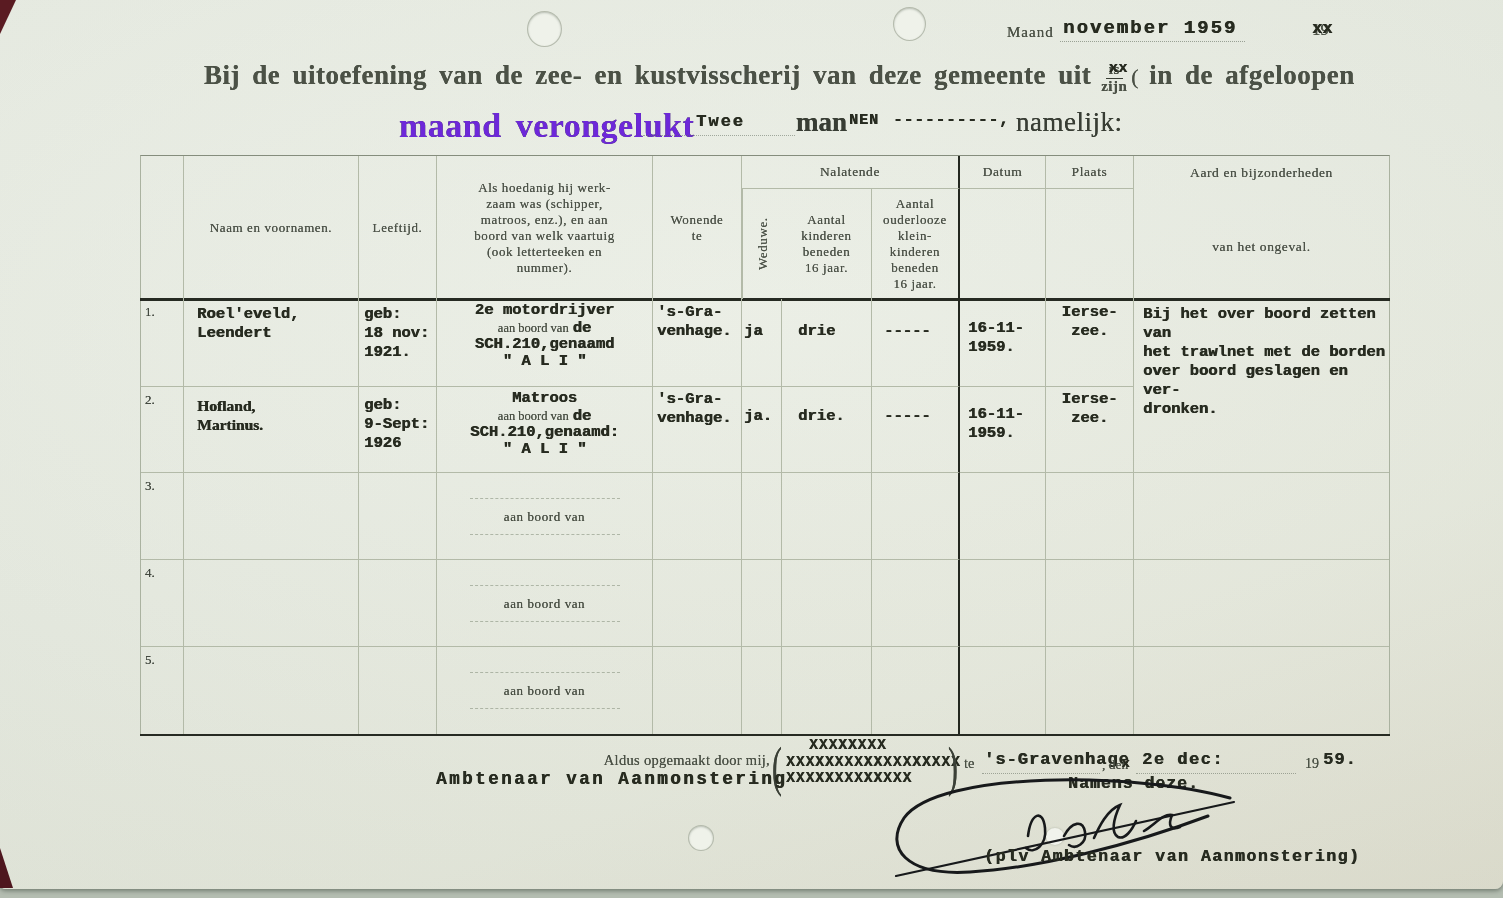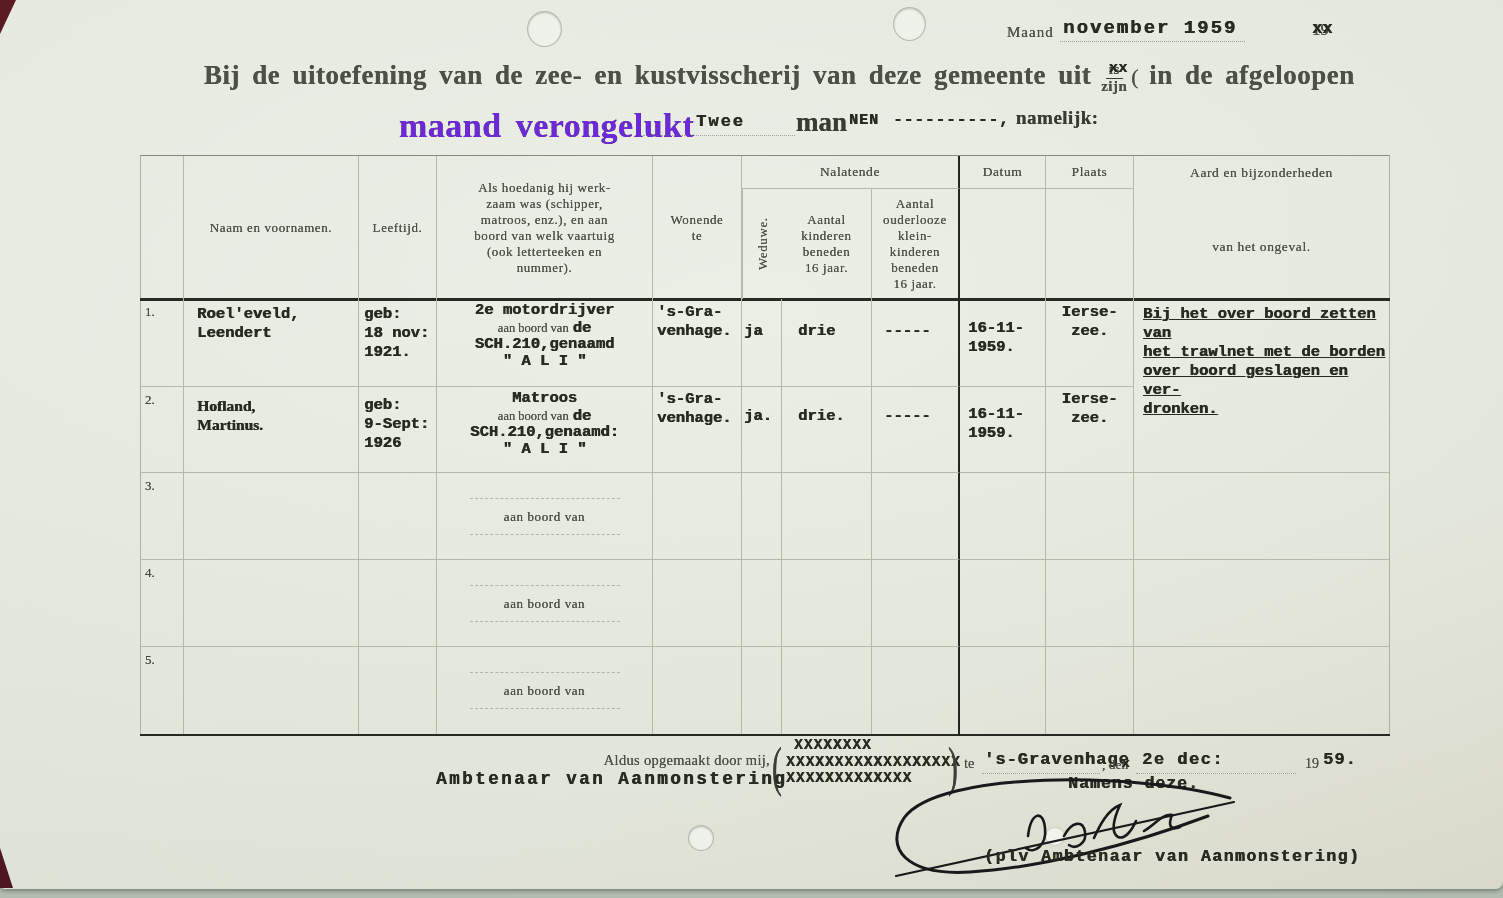--- a/index.html
+++ b/index.html
@@ -32,21 +32,21 @@
     letter-spacing:.5px;word-spacing:5px;text-shadow:0 0 .5px #383d34;display:flex;align-items:flex-start;gap:10px;white-space:nowrap;}
   .frac{display:inline-flex;flex-direction:column;align-items:center;font-size:15px;font-weight:bold;line-height:15px;margin-top:2px;}
   .frac .ftop{padding:0 3px 1px 3px;border-bottom:1.5px solid #383d34;}
   .frac-brace{font-size:22px;font-weight:normal;margin-left:-6px;margin-top:4px;}
   .t2-pre{position:absolute;left:399px;top:107px;font-size:34px;font-weight:bold;color:#6d28d9;letter-spacing:.5px;word-spacing:5px;text-shadow:0 0 .5px #383d34;}
   .t2-count{position:absolute;left:696px;top:112px;font-size:17px;letter-spacing:2px;}
   .t2-dots{position:absolute;left:643px;top:135px;width:152px;border-bottom:1px dotted rgba(90,100,85,.5);}
   .t2-man{position:absolute;left:796px;top:107px;font-size:27px;font-weight:bold;color:#383d34;text-shadow:0 0 .5px #383d34;}
   .t2-nen{position:absolute;left:849px;top:112px;font-size:15px;letter-spacing:1px;}
   .t2-dash{position:absolute;left:893px;top:111px;font-size:16px;letter-spacing:1px;}
-  .t2-post{position:absolute;left:1016px;top:107px;font-size:19px;font-weight:bold;color:#383d34;letter-spacing:.5px;text-shadow:0 0 .5px #383d34;}
+  .t2-post{position:absolute;left:1016px;top:107px;font-size:27px;font-weight:normal;color:#383d34;letter-spacing:.5px;text-shadow:0 0 .5px #383d34;}
 
   
   .vtable{position:absolute;left:140px;top:155px;width:1248px;height:578px;
     display:grid;grid-template-columns:43px 175px 78px 216px 89px 40px 90px 88px 86px 88px 255px;
     grid-template-rows:33px 110px 87px 86px 87px 87px 88px;
     border:1px solid #aab2a0;border-top:1.5px solid #858d7d;}
   .hline-heavy{position:absolute;left:-1px;right:-1px;top:142px;height:2.5px;background:#262a22;}
   .hline-bottom{position:absolute;left:-1px;right:-1px;bottom:-2px;height:2.5px;background:#262a22;}
   .cell{position:relative;box-sizing:border-box;overflow:visible;}
   .bR{border-right:1px solid #b3baa8;}
@@ -65,21 +65,21 @@
   .occ{display:flex;flex-direction:column;align-items:center;text-align:center;line-height:17px;padding-top:3px;}
   .occ .mix{line-height:15px;}
   .occ .mix .pp{font-size:12.5px;}
   .occ.emptyrow{justify-content:center;height:100%;padding-top:0;}
   .occ .dash{width:150px;border-bottom:1px dashed rgba(130,140,120,.55);height:0;margin:9px 0;}
   .occ.emptyrow .pp{font-size:13px;letter-spacing:.6px;}
   .sig{position:absolute;left:878px;top:778px;}
   .footer-aldus{position:absolute;left:565px;top:752px;width:205px;font-size:14.5px;text-align:right;letter-spacing:.3px;}
   .brace{position:absolute;top:736px;font-size:54px;font-weight:200;color:#3b4037;transform:scaleX(.55);}
   .xstack{position:absolute;left:786px;top:737px;font-size:14.5px;line-height:16.5px;letter-spacing:1px;}
-  .xstack .x1{margin-left:8px;}
+  .xstack .x1{margin-left:23px;}
   .footer-te{position:absolute;left:964px;top:755px;font-size:14.5px;}
   .footer-place{position:absolute;left:984px;top:750px;font-size:17px;letter-spacing:1px;}
   .dots-place{position:absolute;left:982px;top:773px;width:118px;border-bottom:1px dotted rgba(90,100,85,.5);}
   .footer-den{position:absolute;left:1102px;top:757px;font-size:13.5px;}
   .footer-date{position:absolute;left:1142px;top:750px;font-size:17px;letter-spacing:1.5px;}
   .dots-date{position:absolute;left:1136px;top:773px;width:160px;border-bottom:1px dotted rgba(90,100,85,.5);}
   .footer-yearpp{position:absolute;left:1305px;top:756px;font-size:14px;}
   .footer-yeartt{position:absolute;left:1323px;top:750px;font-size:17px;letter-spacing:1px;}
   .footer-namens{position:absolute;left:1068px;top:774px;font-size:16.5px;letter-spacing:1px;}
   .footer-ambt{position:absolute;left:436px;top:769px;font-size:17.5px;letter-spacing:2.5px;}
@@ -173,21 +173,21 @@
     </div>
     <div class="cell bR bodycell tt pre" style="grid-row:3;grid-column:5;padding:4px 0 0 4px;">'s-Gra-
 venhage.</div>
     <div class="cell bR bodycell tt" style="grid-row:3;grid-column:6;padding:23px 0 0 2px;">ja</div>
     <div class="cell bR bodycell tt" style="grid-row:3;grid-column:7;padding:23px 0 0 16px;">drie</div>
     <div class="cell bRheavy bodycell tt" style="grid-row:3;grid-column:8;padding:23px 0 0 12px;">-----</div>
     <div class="cell bR bodycell tt pre" style="grid-row:3;grid-column:9;padding:20px 0 0 8px;">16-11-
 1959.</div>
     <div class="cell bR bodycell tt pre" style="grid-row:3;grid-column:10;padding:4px 0 0 0;text-align:center;">Ierse-
 zee.</div>
-    <div class="cell bodycell tt pre" style="grid-row:3;grid-column:11;padding:6px 0 0 9px;text-decoration:underline;">Bij het over boord zetten van
+    <div class="cell bodycell tt pre" style="grid-row:3;grid-column:11;padding:6px 0 0 9px;">Bij het over boord zetten van
 het trawlnet met de borden
 over boord geslagen en ver-
 dronken.</div>
 
     <div class="cell bR bT num" style="grid-row:4;grid-column:1;">2.</div>
     <div class="cell bR bT bodycell tt pre" style="grid-row:4;grid-column:2;padding:9px 0 0 13px;font-family:Liberation Serif, serif;">Hofland,
 Martinus.</div>
     <div class="cell bR bT bodycell tt pre" style="grid-row:4;grid-column:3;padding:9px 0 0 5px;">geb:
 9-Sept:
 1926</div>

